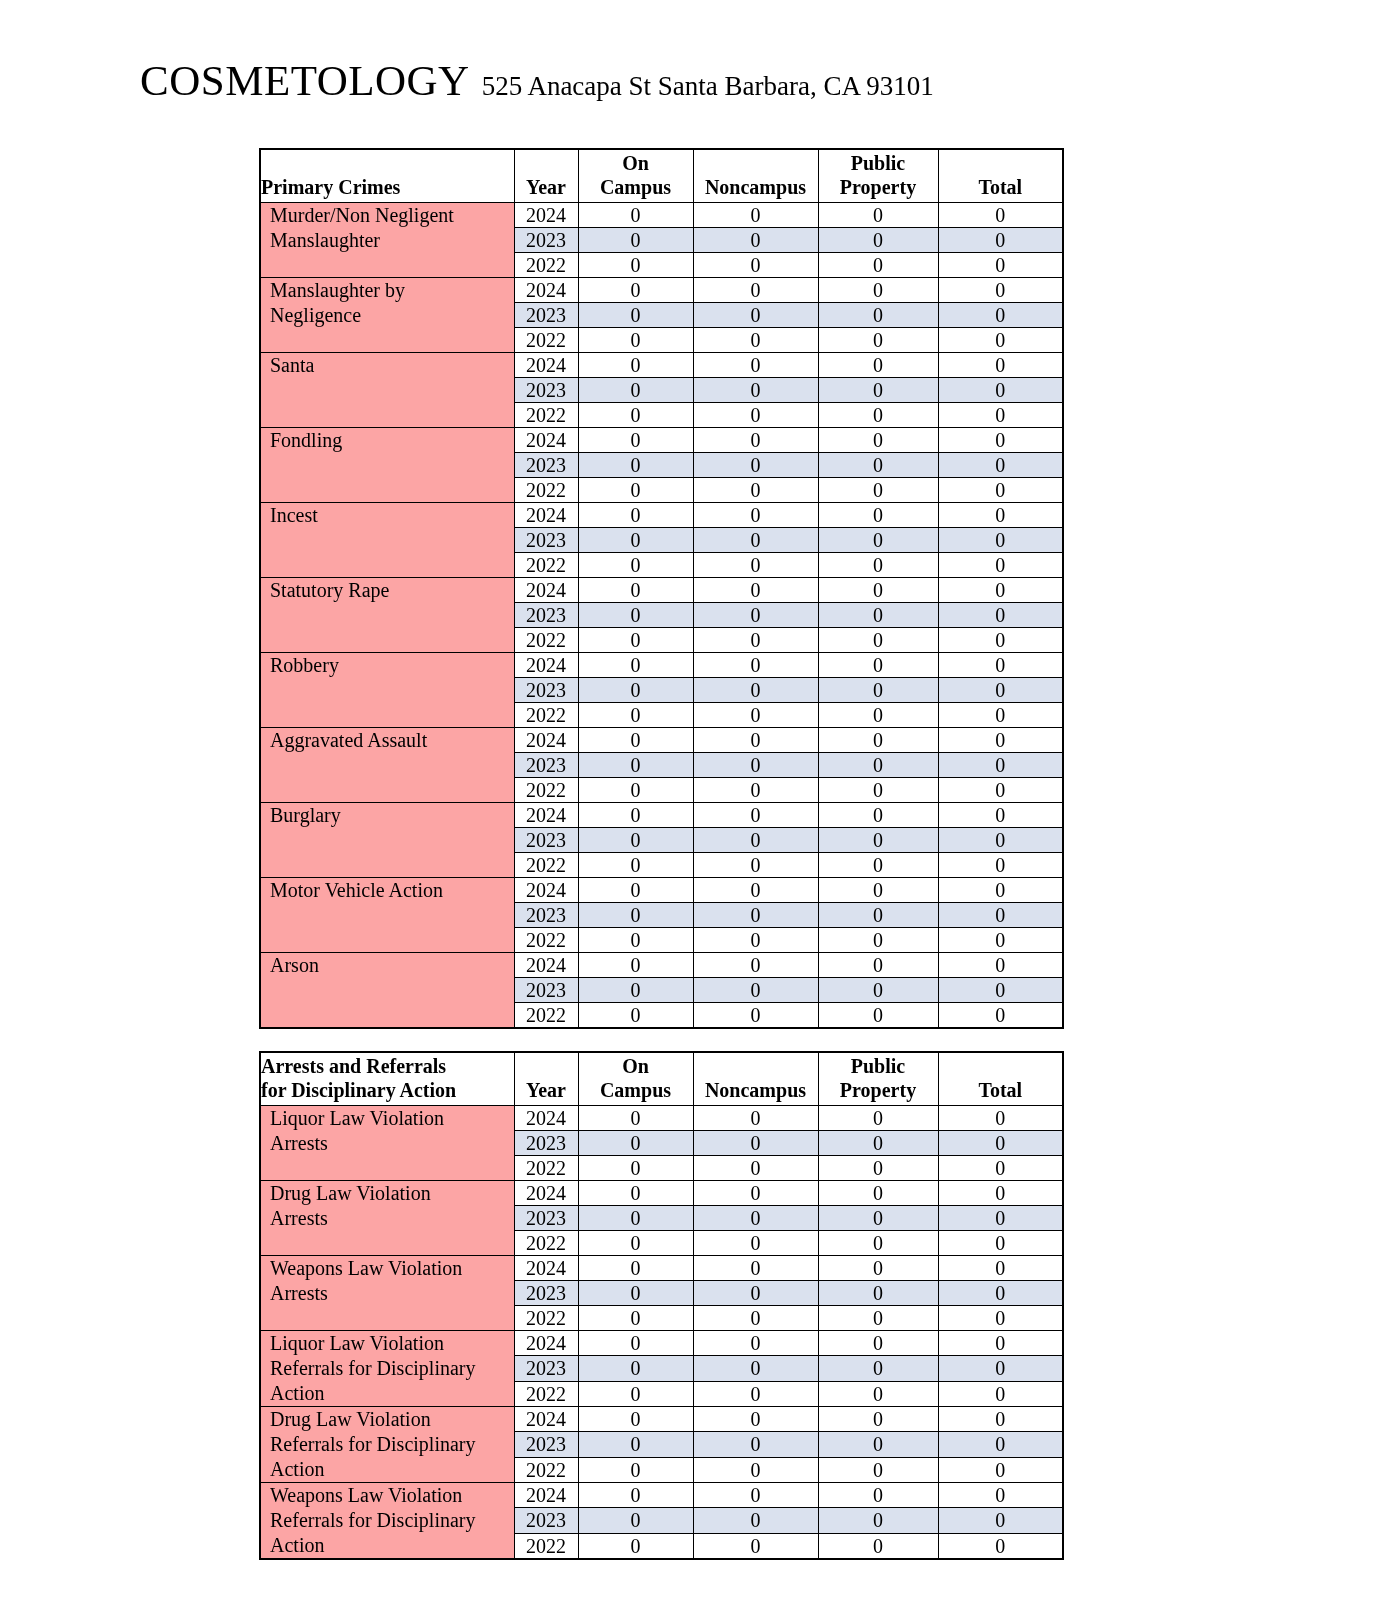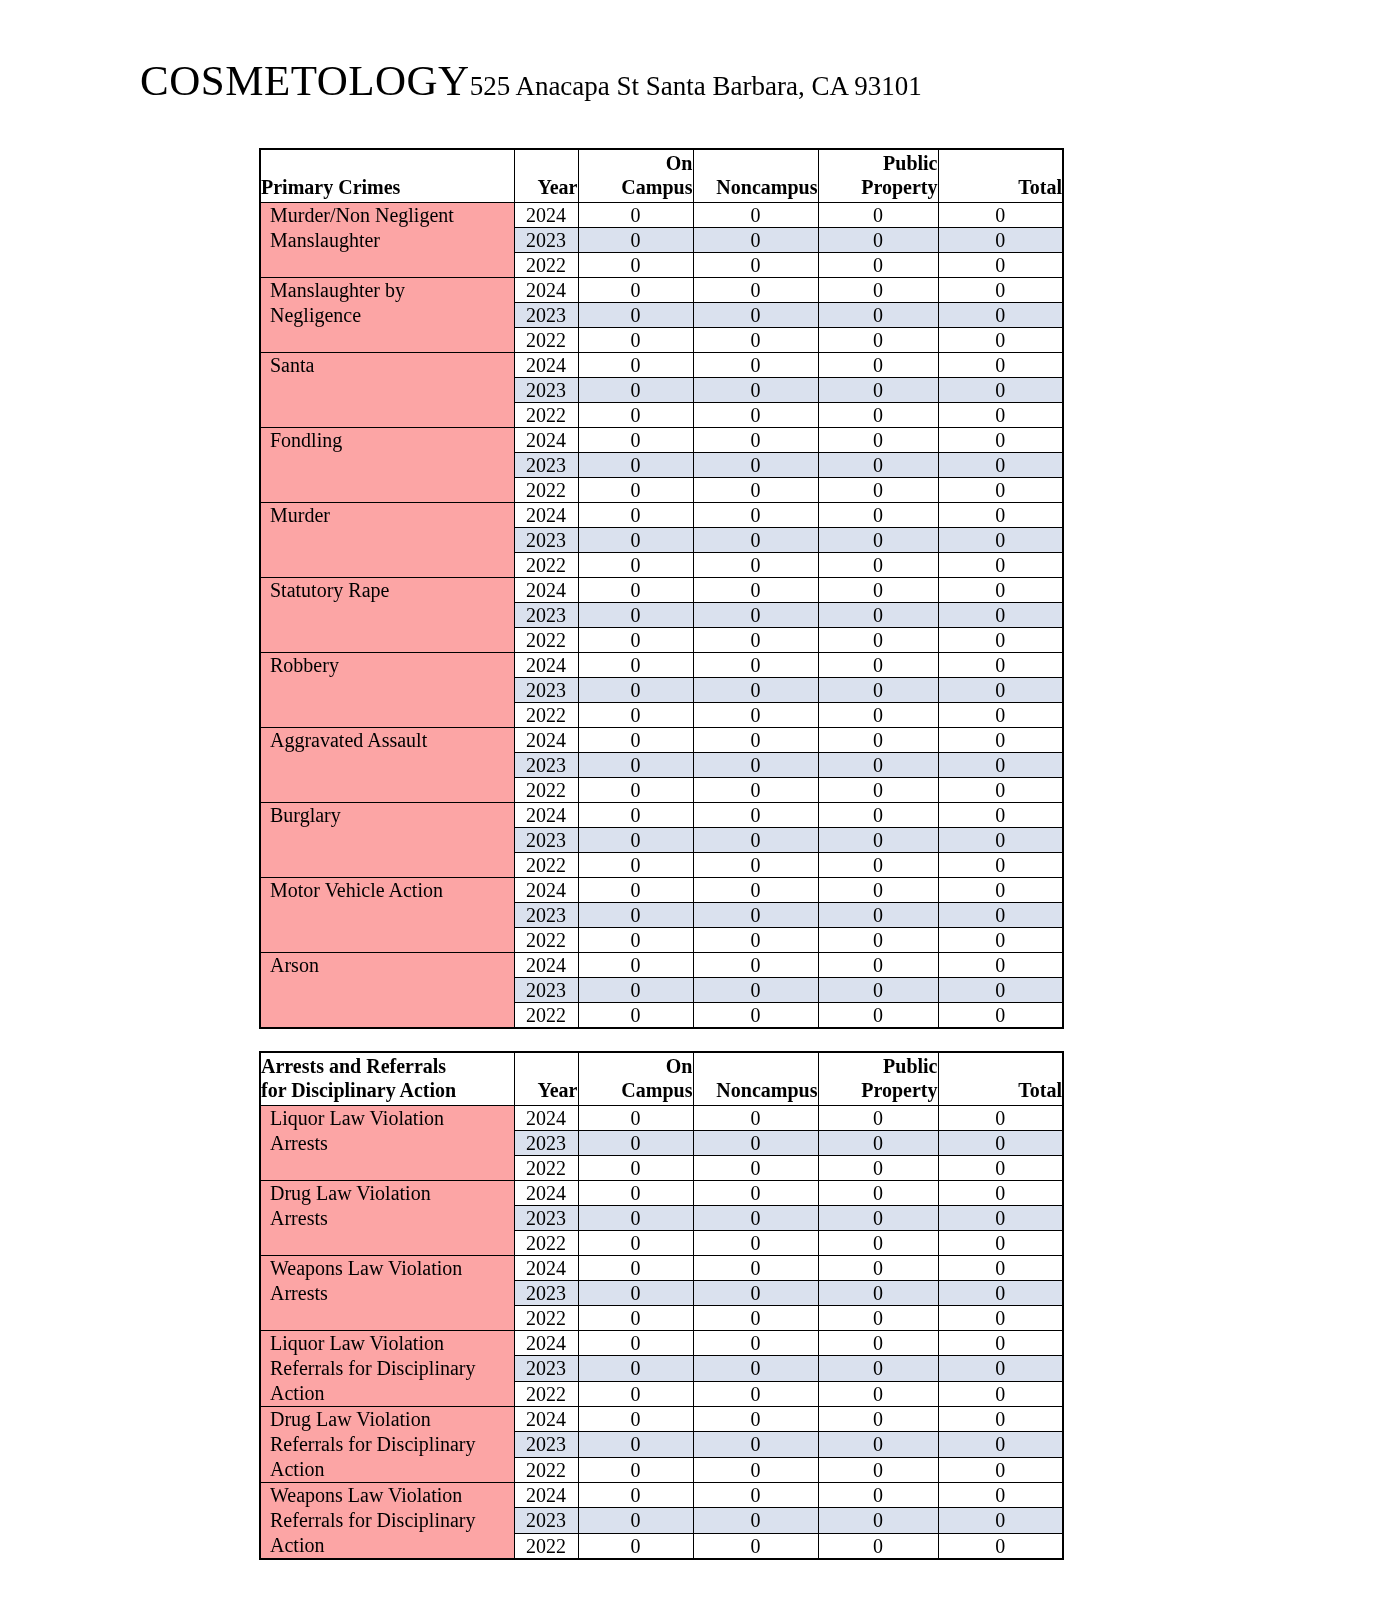--- a/index.html
+++ b/index.html
@@ -17,21 +17,21 @@
     left: 140px;
     top: 56px;
     white-space: nowrap;
   }
   .school {
     font-size: 43px;
     letter-spacing: 0.5px;
   }
   .address {
     font-size: 27px;
-    margin-left: 0;
+    margin-left: 12px;
   }
   table.stats {
     position: absolute;
     left: 259px;
     border-collapse: collapse;
     table-layout: fixed;
     border: 2px solid #000;
     width: 803px;
   }
   #table-0 { top: 148px; }
@@ -44,21 +44,21 @@
   col.c-tot  { width: 125px; }
   th, td {
     border: 1px solid #000;
     padding: 0;
     font-size: 20px;
     overflow: hidden;
   }
   thead th {
     font-weight: bold;
     vertical-align: bottom;
-    text-align: right;
+    text-align: center;
     height: 49px;
     line-height: 24px;
     padding-bottom: 3px;
     white-space: pre-line;
   }
   thead th.cat-h {
     text-align: left;
   }
   tbody td {
     height: 24px;
@@ -190,21 +190,21 @@
           <td>0</td>
         </tr>
         <tr>
           <td>2022</td>
           <td>0</td>
           <td>0</td>
           <td>0</td>
           <td>0</td>
         </tr>
         <tr>
-          <td rowspan="3" class="cat">Murder</td>
+          <td rowspan="3" class="cat">Incest</td>
           <td>2024</td>
           <td>0</td>
           <td>0</td>
           <td>0</td>
           <td>0</td>
         </tr>
         <tr class="shaded">
           <td>2023</td>
           <td>0</td>
           <td>0</td>

